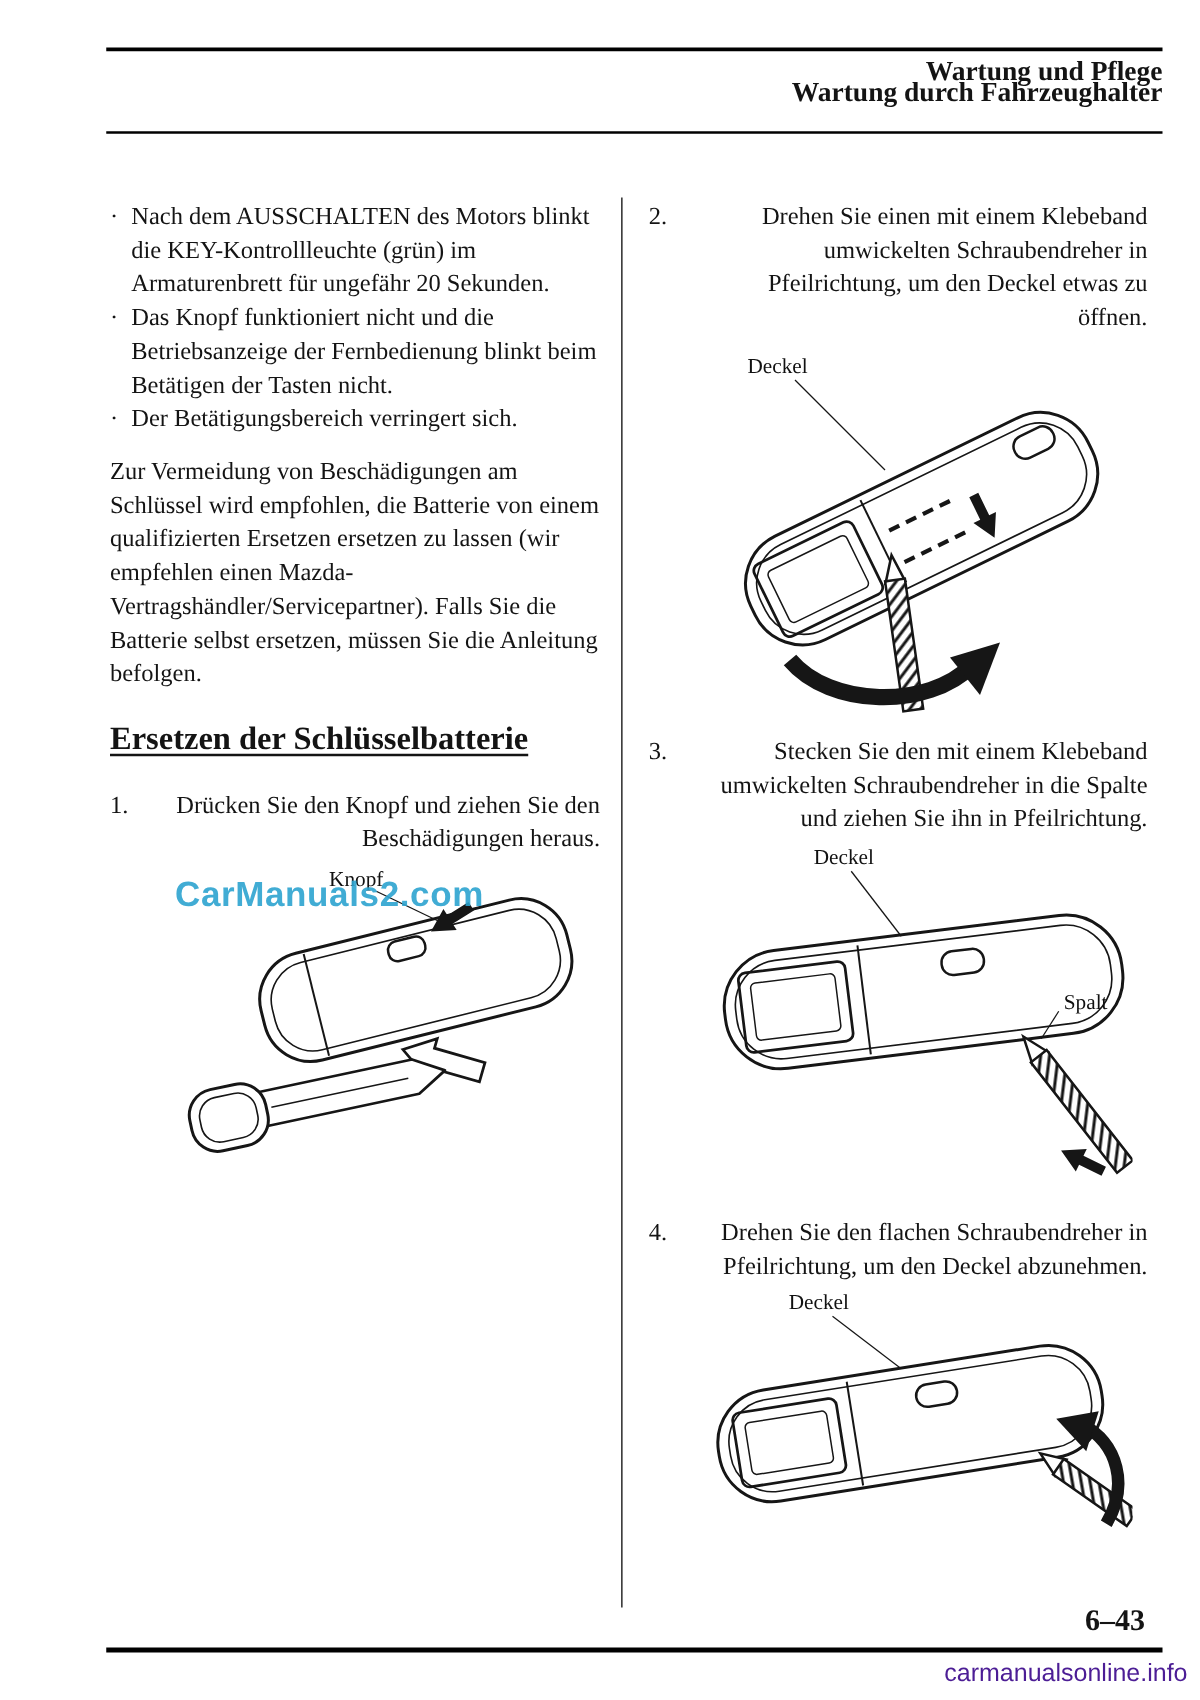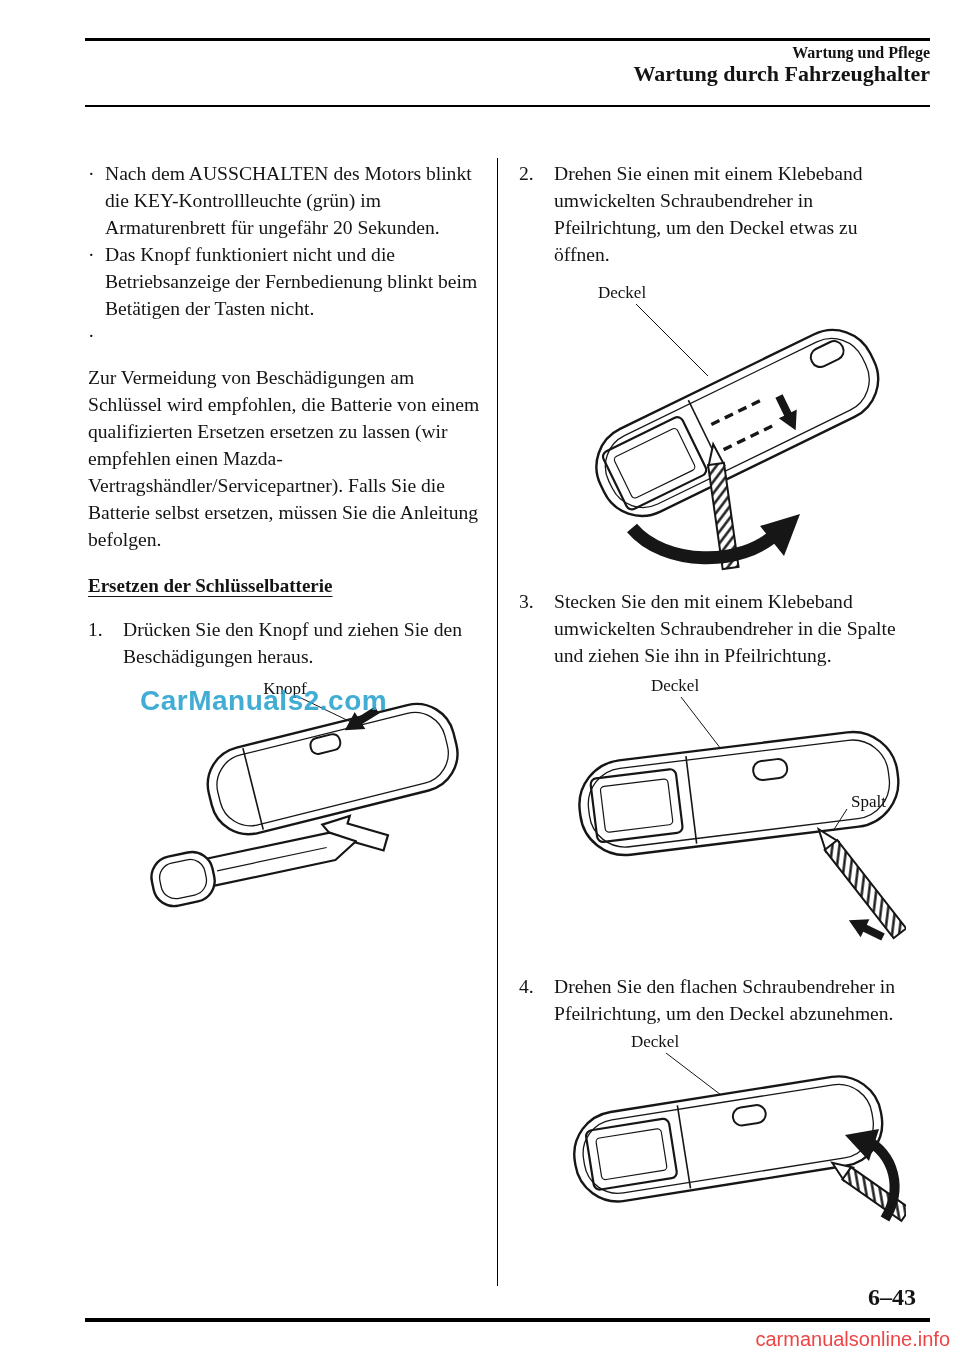--- a/index.html
+++ b/index.html
@@ -2,48 +2,48 @@
 <html><head>
 <meta charset="utf-8">
 <style>
   html,body{margin:0;padding:0;background:#ffffff;}
   .page{position:relative;width:960px;height:1360px;background:#fff;
         font-family:"Liberation Serif",serif;color:#141414;overflow:hidden;}
   .hrule{position:absolute;background:#000;}
   .rule-top{left:85px;top:38px;width:845px;height:3px;}
   .rule-title{left:85px;top:105px;width:845px;height:2px;}
   .rule-bottom{left:85px;top:1318px;width:845px;height:4px;}
-  .kicker{position:absolute;right:30px;top:44px;font-size:16px;font-weight:bold;}
+  .kicker{position:absolute;right:30px;top:44px;font-size:22px;font-weight:bold;}
   .title{position:absolute;right:30px;top:61px;font-size:22px;font-weight:bold;margin:0;}
   .vdivider{position:absolute;left:497px;top:158px;width:1.4px;height:1128px;background:#000;}
   .col{position:absolute;top:160px;font-size:19.6px;line-height:1.38;}
   .col-left{left:88px;width:392px;}
   .col-right{left:519px;width:399px;}
   .bullet{display:flex;}
   .bullet .marker{width:17px;flex:none;}
   .para{margin-top:15px;}
-  .subhead{margin-top:20px;font-size:19px;font-weight:bold;
+  .subhead{margin-top:20px;font-size:26px;font-weight:bold;
            text-decoration:underline;text-underline-offset:3.5px;}
   .step{display:flex;margin-top:16px;}
   .step.first{margin-top:0;}
   .step .num{width:35px;flex:none;}
-  .step .txt{flex:1;}
+  .step .txt{flex:1;text-align:right;}
   .figure{position:relative;margin-top:6px;}
   .figure svg{display:block;margin:0 auto;}
   .fig1{height:262px;}
   .fig2{height:296px;margin-top:8px;}
   .fig3{height:282px;}
   .fig4{height:214px;}
   svg text{font-family:"Liberation Serif",serif;font-size:17px;fill:#111;}
   .watermark-blue{position:absolute;left:52px;top:6px;z-index:3;
                   font-family:"Liberation Sans",sans-serif;font-weight:bold;
                   font-size:28px;color:#2da4d0;opacity:.9;letter-spacing:.5px;}
   .pagenum{position:absolute;right:44px;top:1284px;font-size:24px;font-weight:bold;text-align:right;}
   .site-mark{position:absolute;right:10px;top:1328px;
-             font-family:"Liberation Sans",sans-serif;font-size:20px;color:#ef4444;}
+             font-family:"Liberation Sans",sans-serif;font-size:20px;color:#4c1d95;}
 </style>
 </head>
 <body>
 
 <div class="page">
 
   <div class="hrule rule-top"></div>
   <div class="kicker">Wartung und Pflege</div>
   <h1 class="title">Wartung durch Fahrzeughalter</h1>
   <div class="hrule rule-title"></div>
@@ -55,20 +55,21 @@
     <div class="bullet">
       <span class="marker">·</span>
       <span>Nach dem AUSSCHALTEN des Motors blinkt die KEY-Kontrollleuchte (grün) im Armaturenbrett für ungefähr 20 Sekunden.</span>
     </div>
     <div class="bullet">
       <span class="marker">·</span>
       <span>Das Knopf funktioniert nicht und die Betriebsanzeige der Fernbedienung blinkt beim Betätigen der Tasten nicht.</span>
     </div>
     <div class="bullet">
       <span class="marker">·</span>
+      <span>Der Betätigungsbereich verringert sich.</span>
     </div>
 
     <p class="para">Zur Vermeidung von Beschädigungen am Schlüssel wird empfohlen, die Batterie von einem qualifizierten Ersetzen ersetzen zu lassen (wir empfehlen einen Mazda-Vertragshändler/Servicepartner). Falls Sie die Batterie selbst ersetzen, müssen Sie die Anleitung befolgen.</p>
 
     <h2 class="subhead">Ersetzen der Schlüsselbatterie</h2>
 
     <div class="step">
       <span class="num">1.</span>
       <span class="txt">Drücken Sie den Knopf und ziehen Sie den Beschädigungen heraus.</span>
     </div>

